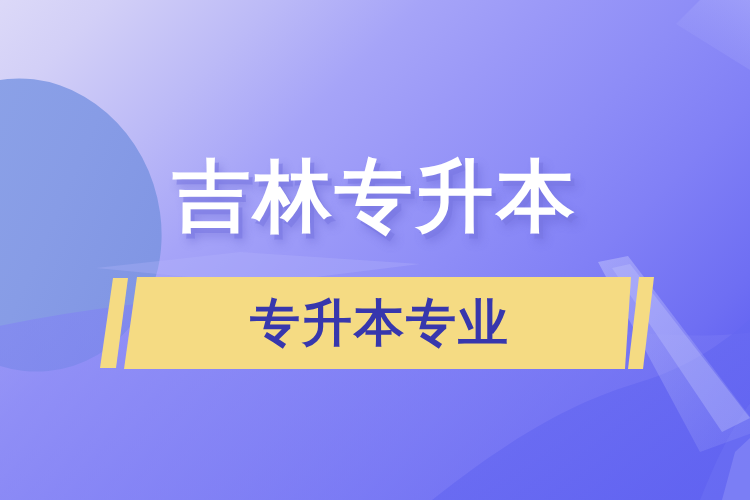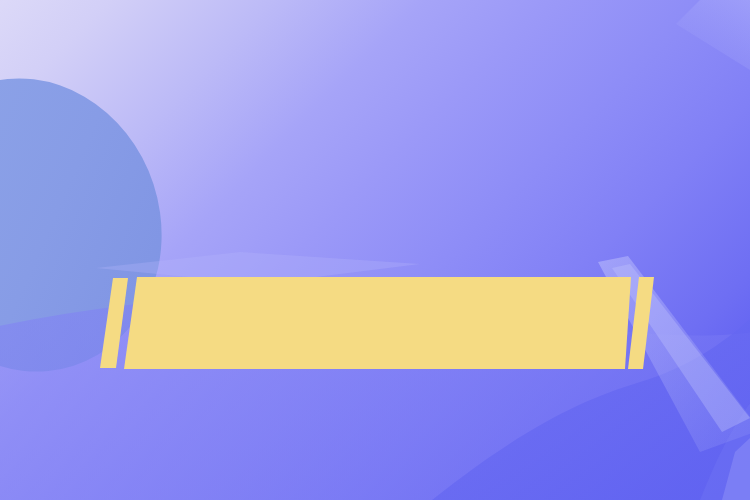--- a/index.html
+++ b/index.html
@@ -173,26 +173,32 @@
         <path d="M 700 0 L 750 0 L 750 70 L 676 24 Z" fill="url(#streakGrad2)" opacity="0.4"></path>
         <path d="M 735 452 L 750 438 L 750 500 L 722 500 Z" fill="#8f92f7" opacity="0.5"></path>
       </g>
 
       <g>
         <path d="M 96 268 L 240 252 L 420 264 L 260 284 Z" fill="#b7b6fb" opacity="0.30"></path>
       </g>
     </svg>
   </div>
 
+  <div class="headline">
+    <span class="headline-text">吉林专升本</span>
+  </div>
 
   <div class="ribbon-group">
     <svg class="ribbon-svg" viewBox="0 0 750 500" preserveAspectRatio="none">
 
       <polygon points="113,278 128,278 116,368 100,368" fill="#f5db83"></polygon>
 
       <polygon points="137,277 631,277 625,369 124,369" fill="#f5db83"></polygon>
 
       <polygon points="639,277 654,277 643,369 628,369" fill="#f5db83"></polygon>
     </svg>
   </div>
 
+  <div class="ribbon-label">
+    <span class="ribbon-label-text">专升本专业</span>
+  </div>
 
 </div>
 
 </body></html>

